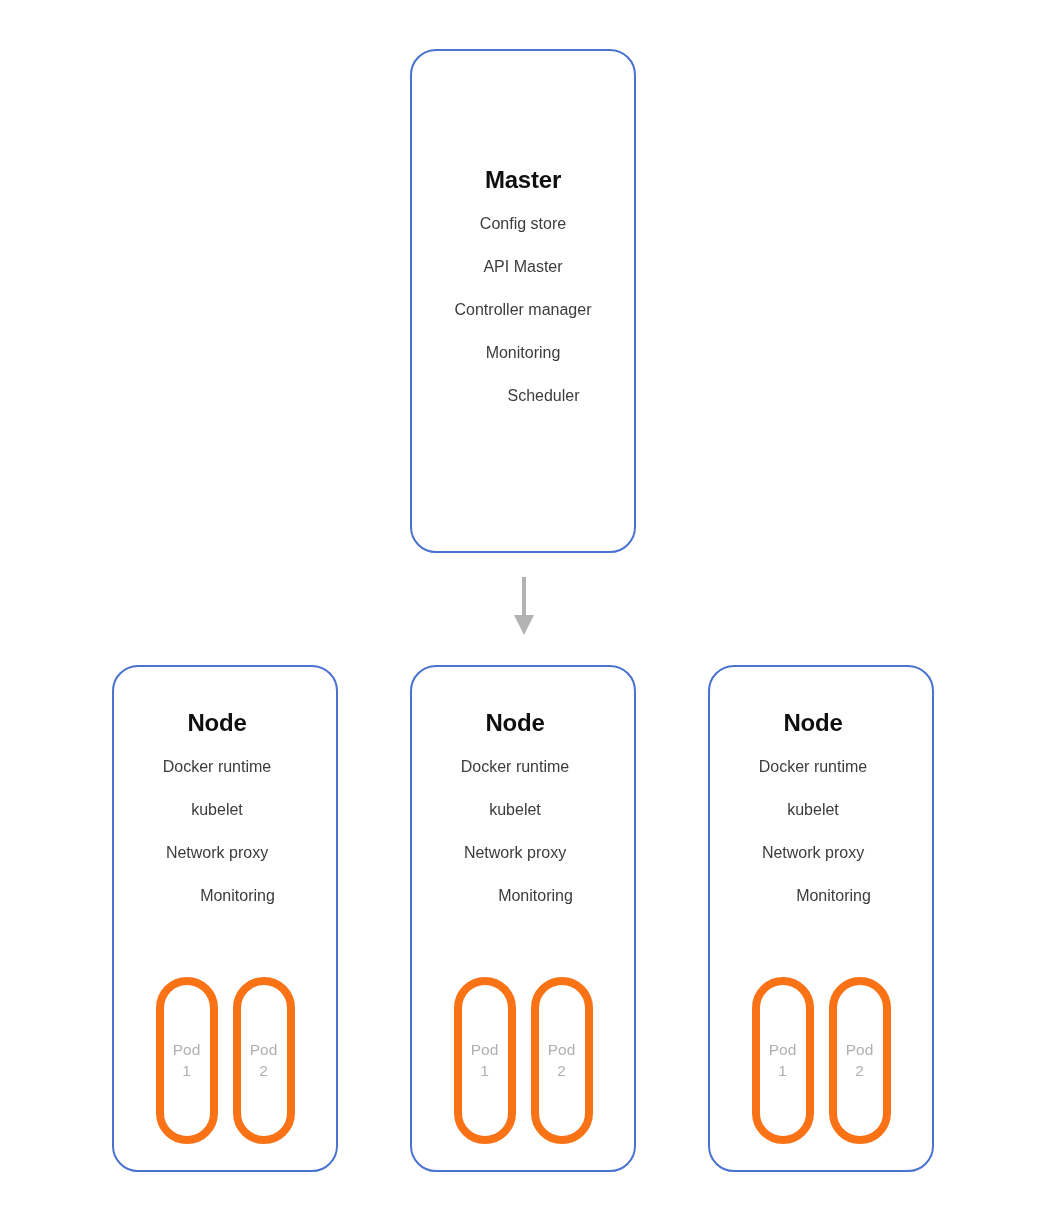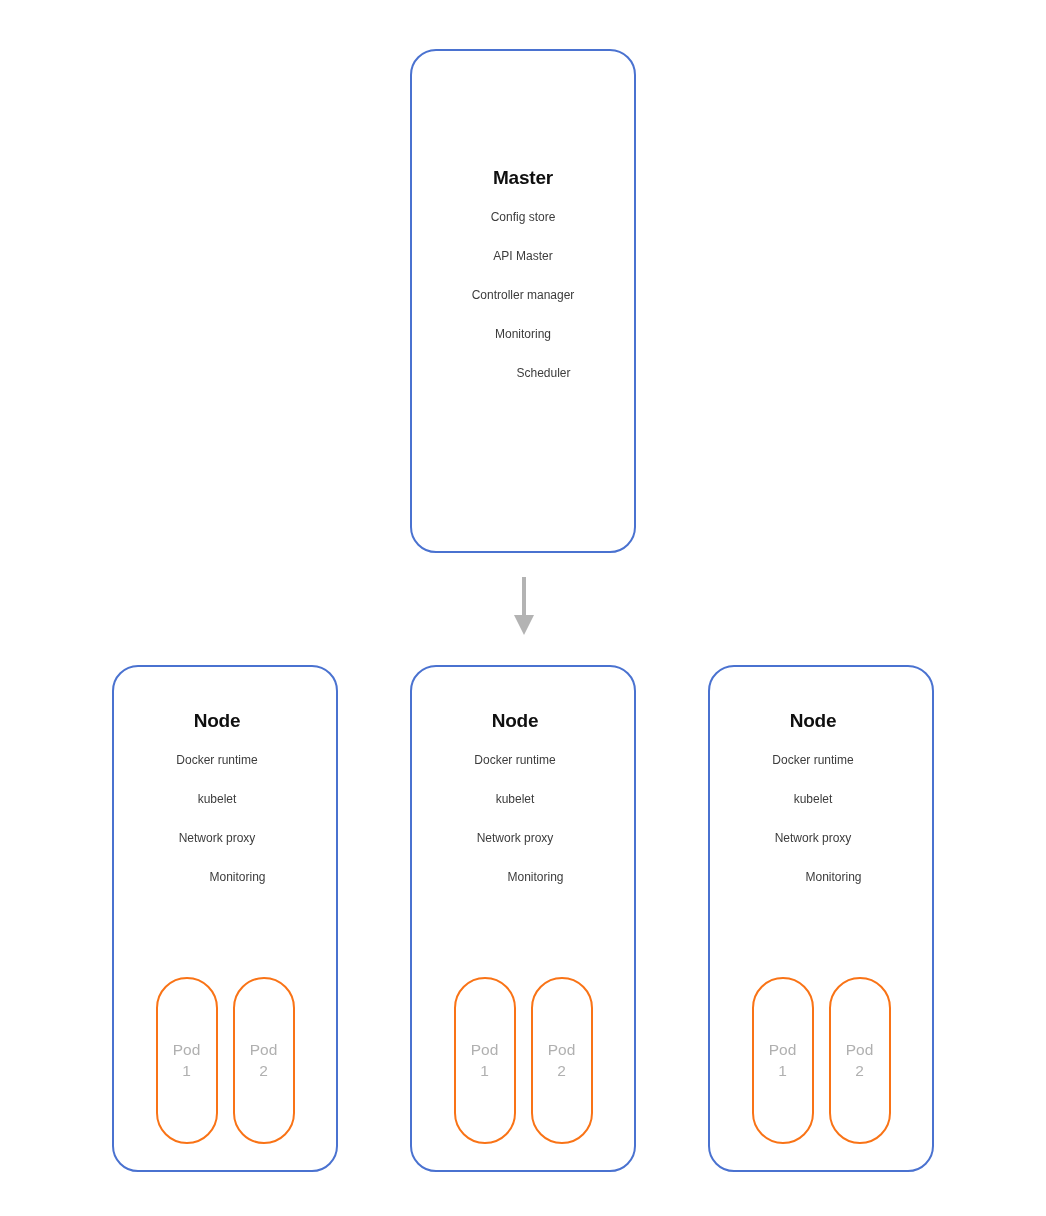--- a/index.html
+++ b/index.html
@@ -53,29 +53,29 @@
   .node-inner {
     position: absolute;
     left: 0;
     right: 16px;
     top: 44px;
     text-align: center;
   }
 
   
   .box-title {
-    font-size: 19px;
+    font-size: 24px;
     font-weight: bold;
     color: #0f0f0f;
     letter-spacing: -0.2px;
     line-height: 1;
     margin: 0 0 24px 0;
   }
   .box-item {
-    font-size: 12px;
+    font-size: 16px;
     font-weight: normal;
     color: #3c3c3c;
     line-height: 1;
     margin: 0 0 27px 0;
     white-space: nowrap;
   }
   .box-item:last-child {
     margin-bottom: 0;
     padding-left: 41px;
   }
@@ -87,21 +87,21 @@
     right: 0;
     top: 310px;
     display: flex;
     justify-content: center;
     gap: 15px;
   }
   .pod-capsule {
     box-sizing: border-box;
     width: 62px;
     height: 167px;
-    border: 2px solid #f97316;
+    border: 8px solid #f97316;
     border-radius: 31px;
     background: #ffffff;
     display: flex;
     flex-direction: column;
     align-items: center;
     justify-content: center;
     line-height: 1.35;
   }
   .pod-label {
     font-size: 15.5px;

